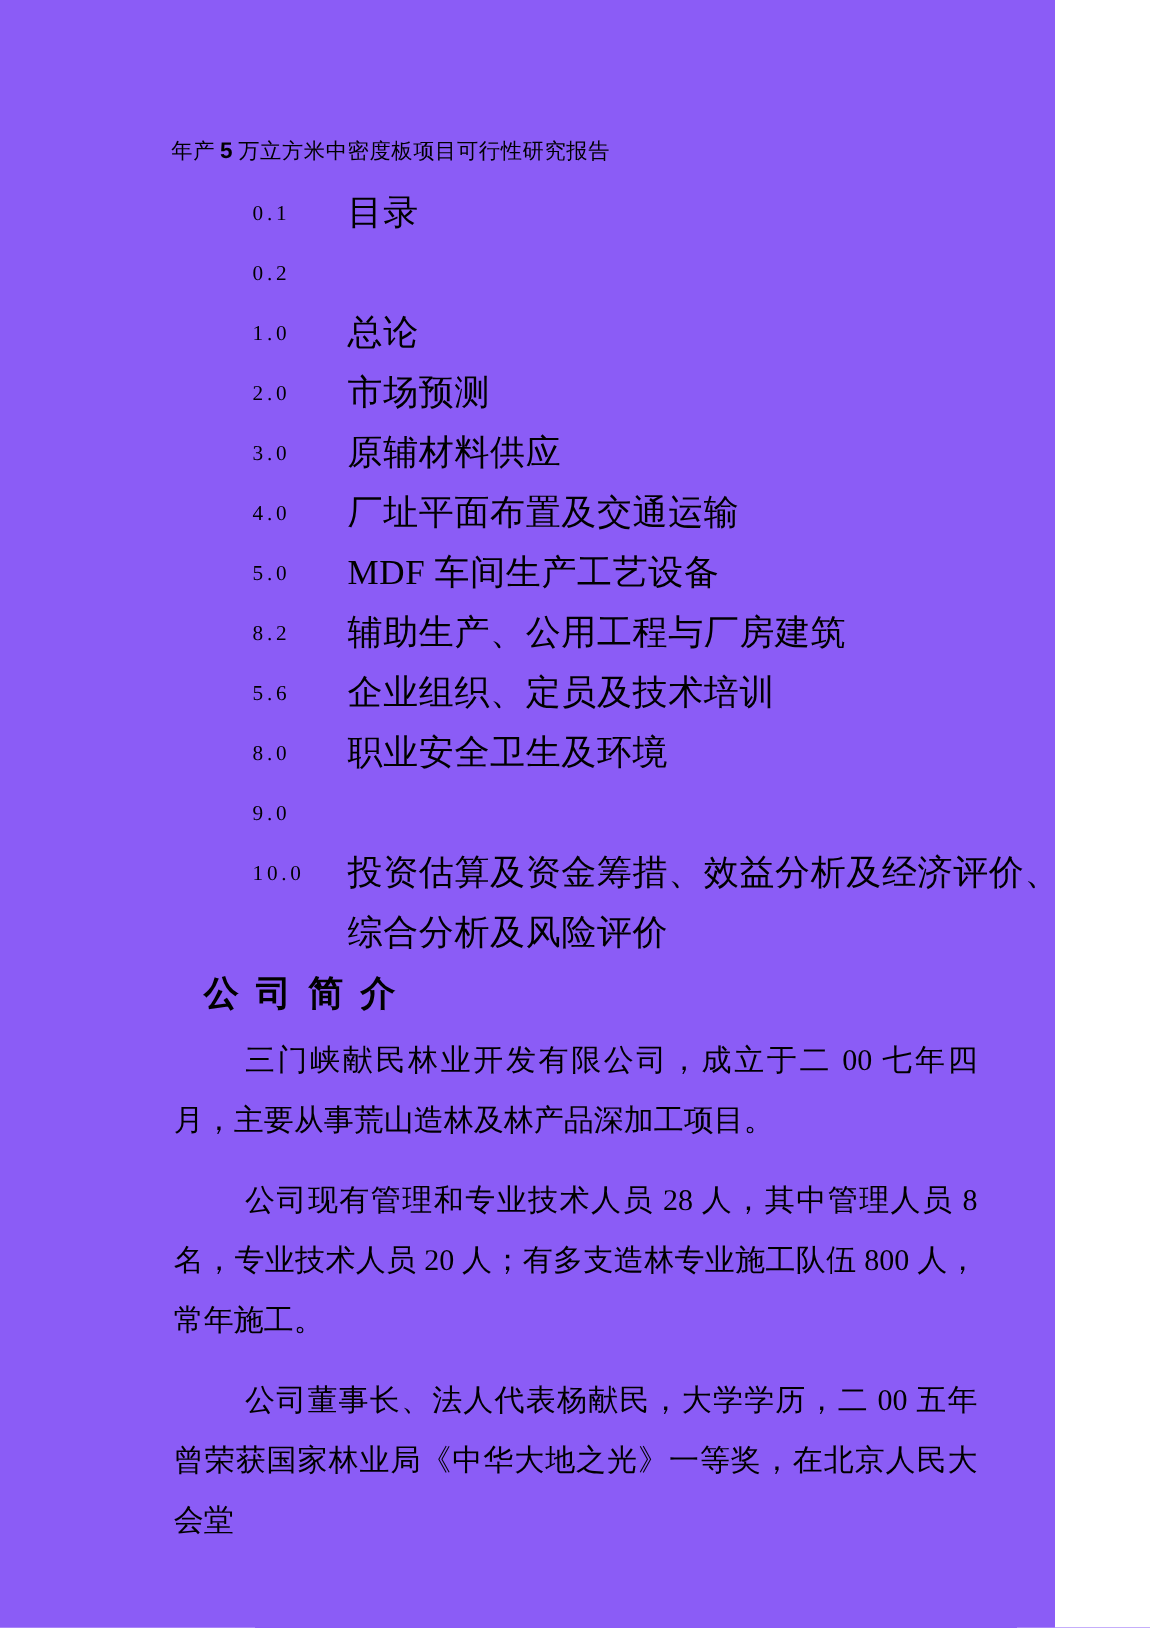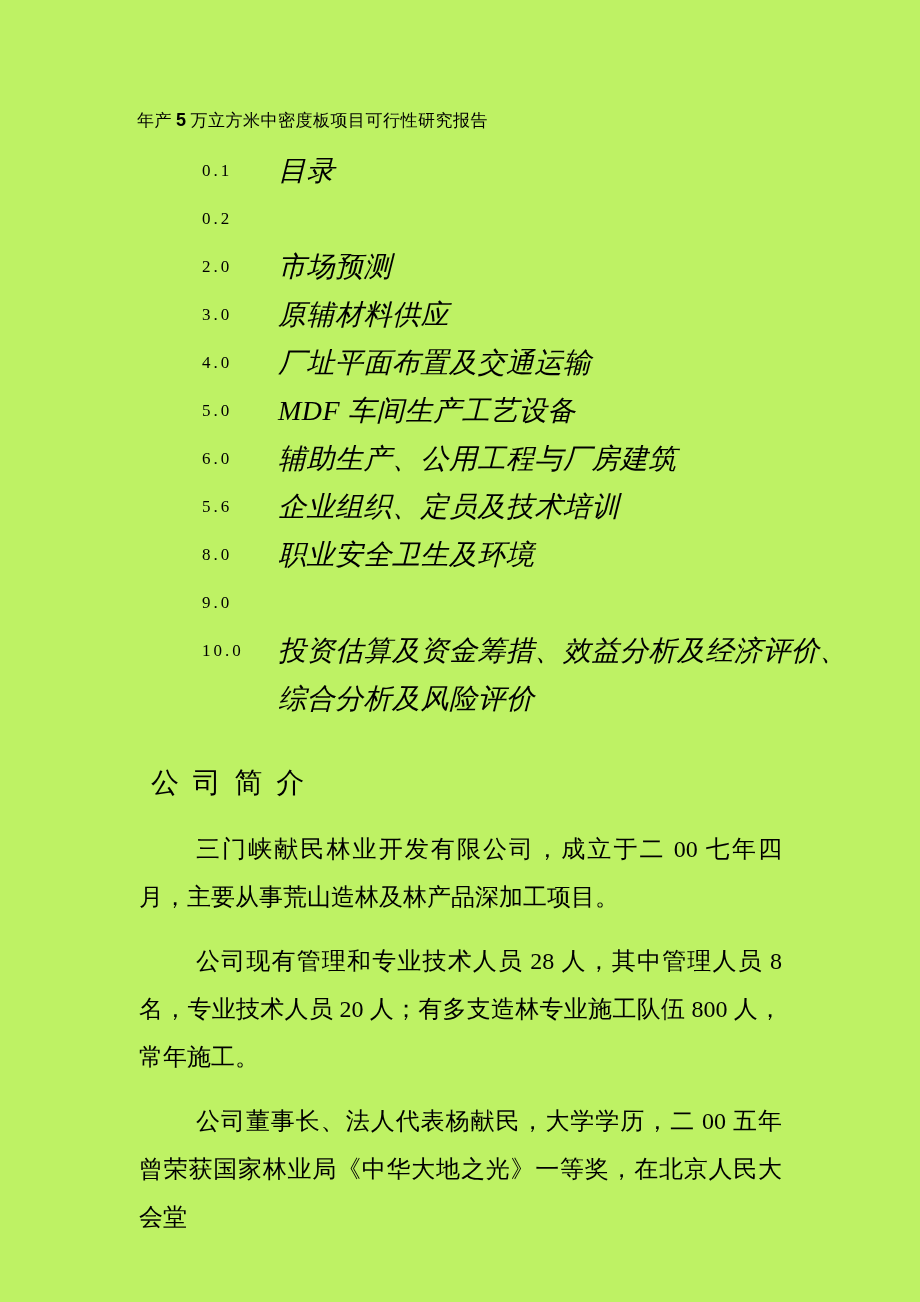--- a/index.html
+++ b/index.html
@@ -6,22 +6,22 @@
   html, body { margin: 0; padding: 0; }
   body {
     width: 920px; height: 1302px;
     background: #ffffff;
     font-family: "Liberation Serif", "DejaVu Serif", serif;
     color: #000000;
     overflow: hidden;
   }
   .page {
     position: relative;
-    width: 920px; height: 1302px;
-    background: #bef264;
+    width: 844px; height: 1302px;
+    background: #8b5cf6;
   }
   
   .doc-header {
     position: absolute;
     left: 137px; top: 109px;
     font-size: 17px;
     line-height: 22px;
     letter-spacing: 0.5px;
     white-space: nowrap;
   }
@@ -44,29 +44,28 @@
     line-height: 48px;
   }
   .toc-num {
     flex: 0 0 76px;
     font-size: 17px;
     letter-spacing: 3px;
     white-space: nowrap;
   }
   .toc-title {
     letter-spacing: 0.5px;
-    font-style: italic;
   }
   
   .section-heading {
     position: absolute;
     left: 147px; top: 757px;
-    margin: 4px;
+    margin: 16px;
     font-family: "Liberation Sans", "DejaVu Sans", sans-serif;
-    font-weight: normal;
+    font-weight: bold;
     font-size: 28px;
     line-height: 44px;
     letter-spacing: 3px;
     white-space: nowrap;
   }
   
   .content {
     position: absolute;
     left: 123px; top: 809px;
     width: 675px;
@@ -90,37 +89,41 @@
 
   <div class="toc">
     <div class="toc-row">
       <span class="toc-num">0.1</span>
       <span class="toc-title">目录</span>
     </div>
     <div class="toc-row">
       <span class="toc-num">0.2</span>
     </div>
     <div class="toc-row">
+      <span class="toc-num">1.0</span>
+      <span class="toc-title">总论</span>
+    </div>
+    <div class="toc-row">
       <span class="toc-num">2.0</span>
       <span class="toc-title">市场预测</span>
     </div>
     <div class="toc-row">
       <span class="toc-num">3.0</span>
       <span class="toc-title">原辅材料供应</span>
     </div>
     <div class="toc-row">
       <span class="toc-num">4.0</span>
       <span class="toc-title">厂址平面布置及交通运输</span>
     </div>
     <div class="toc-row">
       <span class="toc-num">5.0</span>
       <span class="toc-title">MDF 车间生产工艺设备</span>
     </div>
     <div class="toc-row">
-      <span class="toc-num">6.0</span>
+      <span class="toc-num">8.2</span>
       <span class="toc-title">辅助生产、公用工程与厂房建筑</span>
     </div>
     <div class="toc-row">
       <span class="toc-num">5.6</span>
       <span class="toc-title">企业组织、定员及技术培训</span>
     </div>
     <div class="toc-row">
       <span class="toc-num">8.0</span>
       <span class="toc-title">职业安全卫生及环境</span>
     </div>

